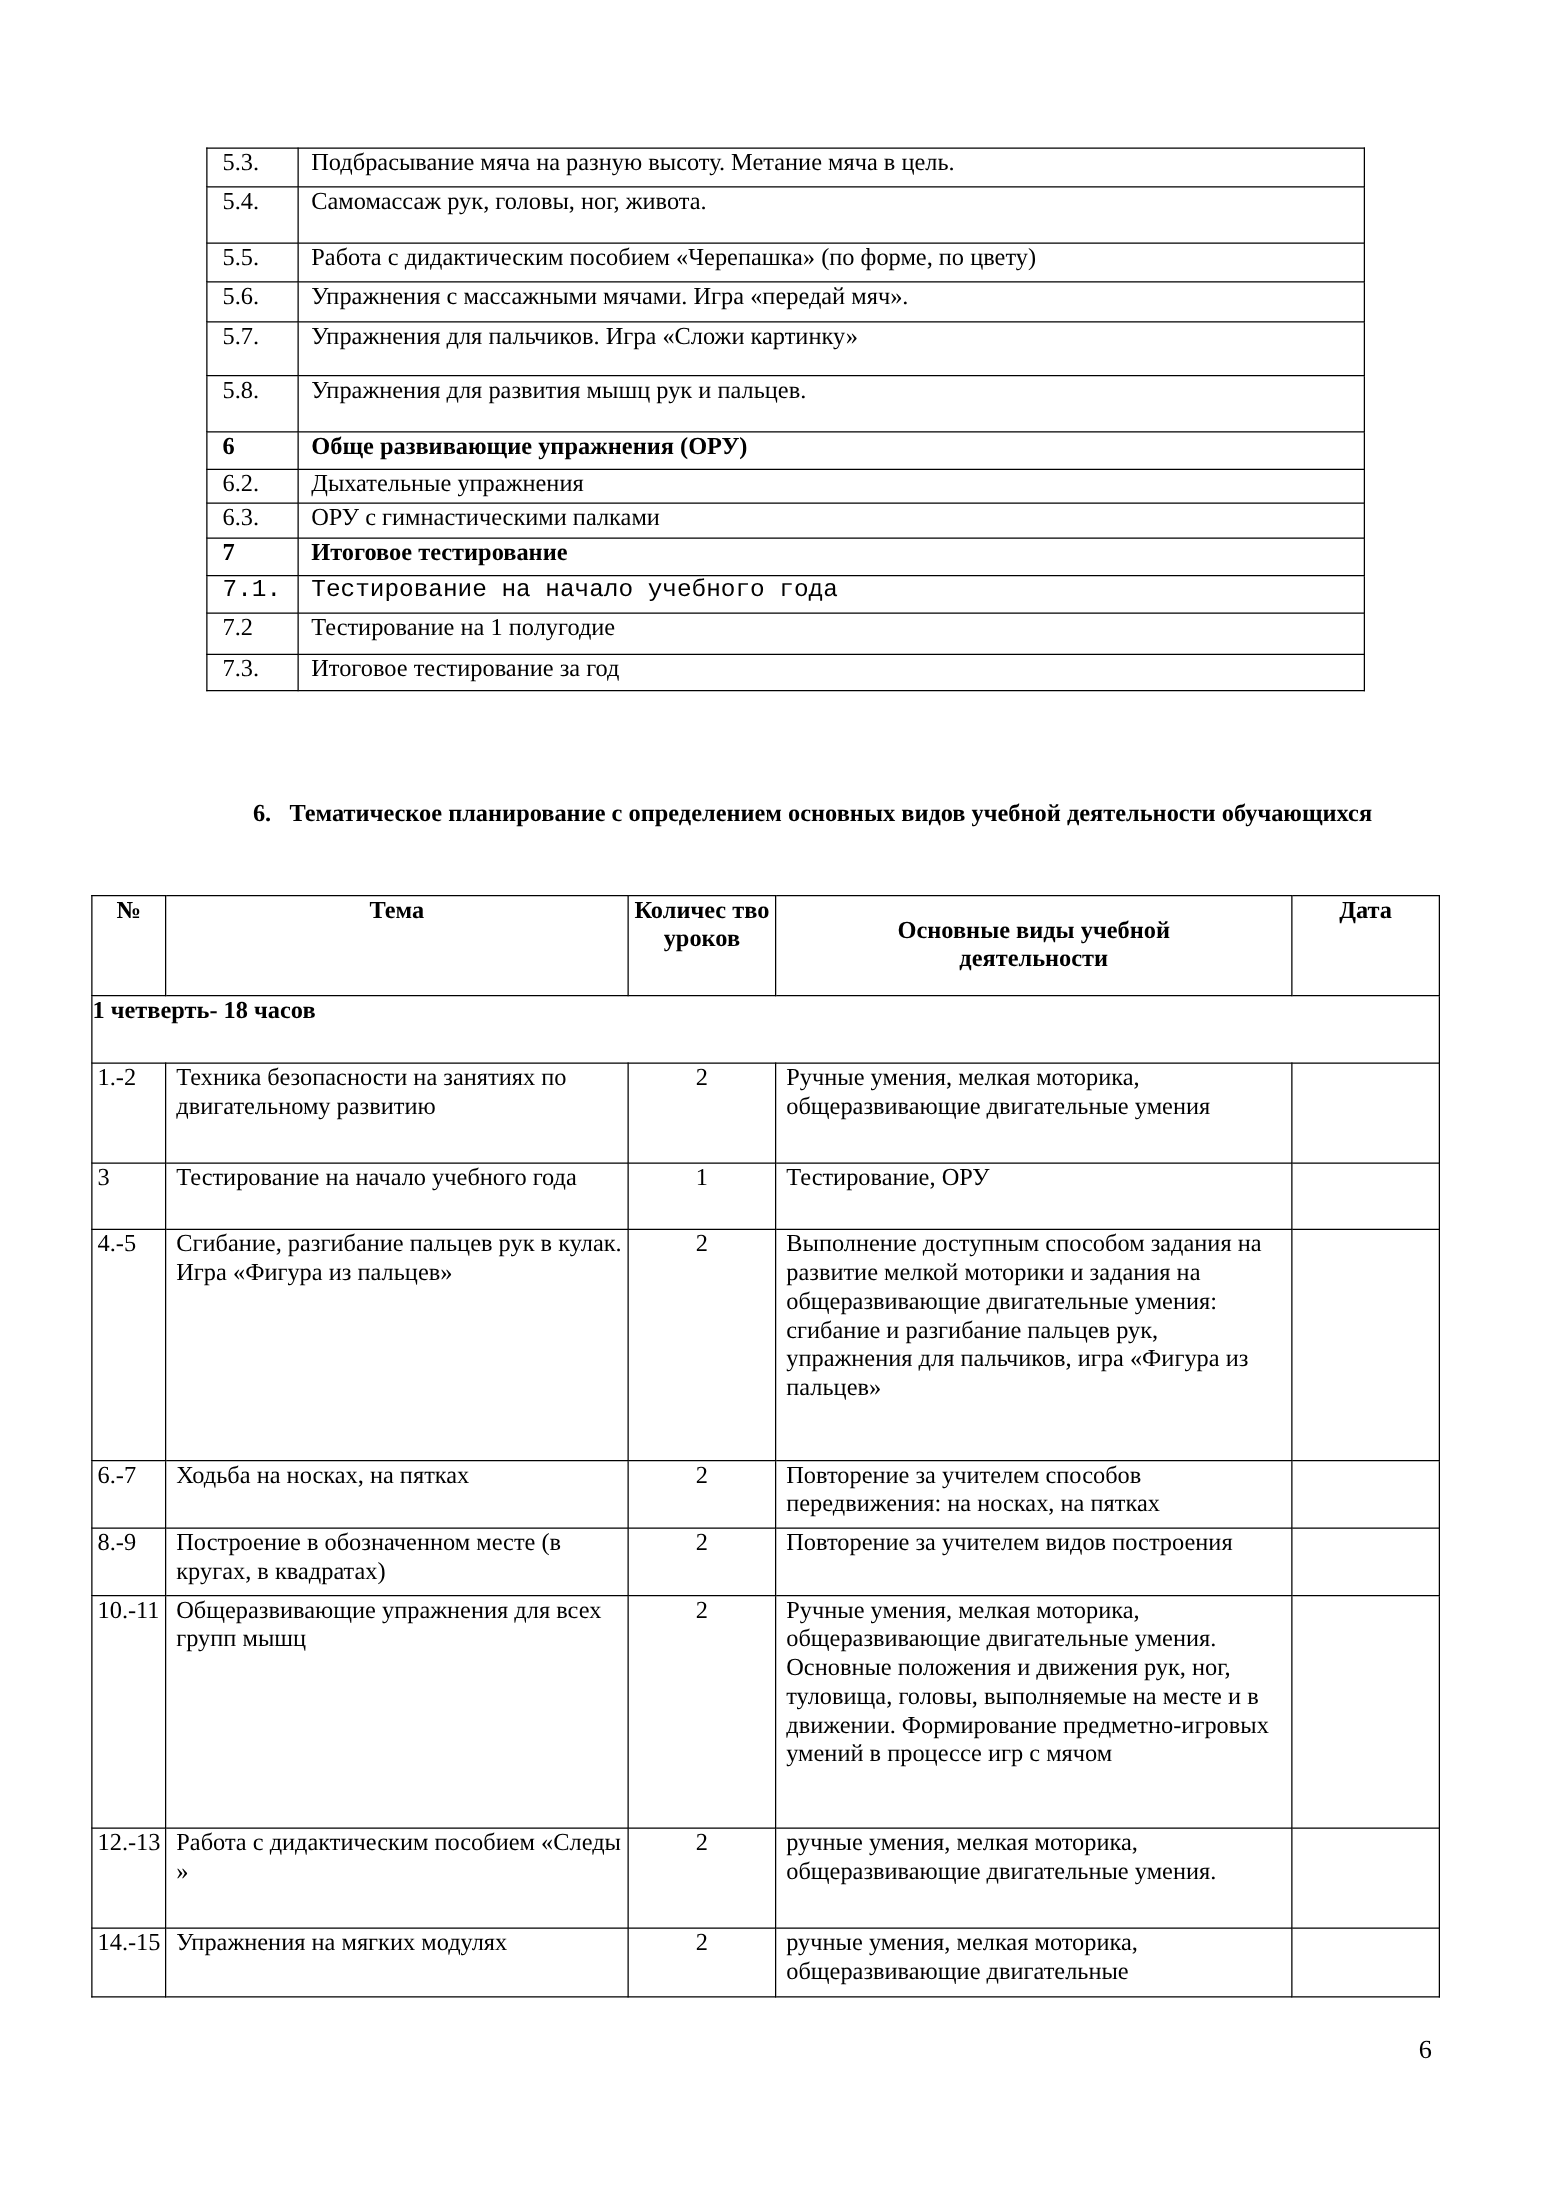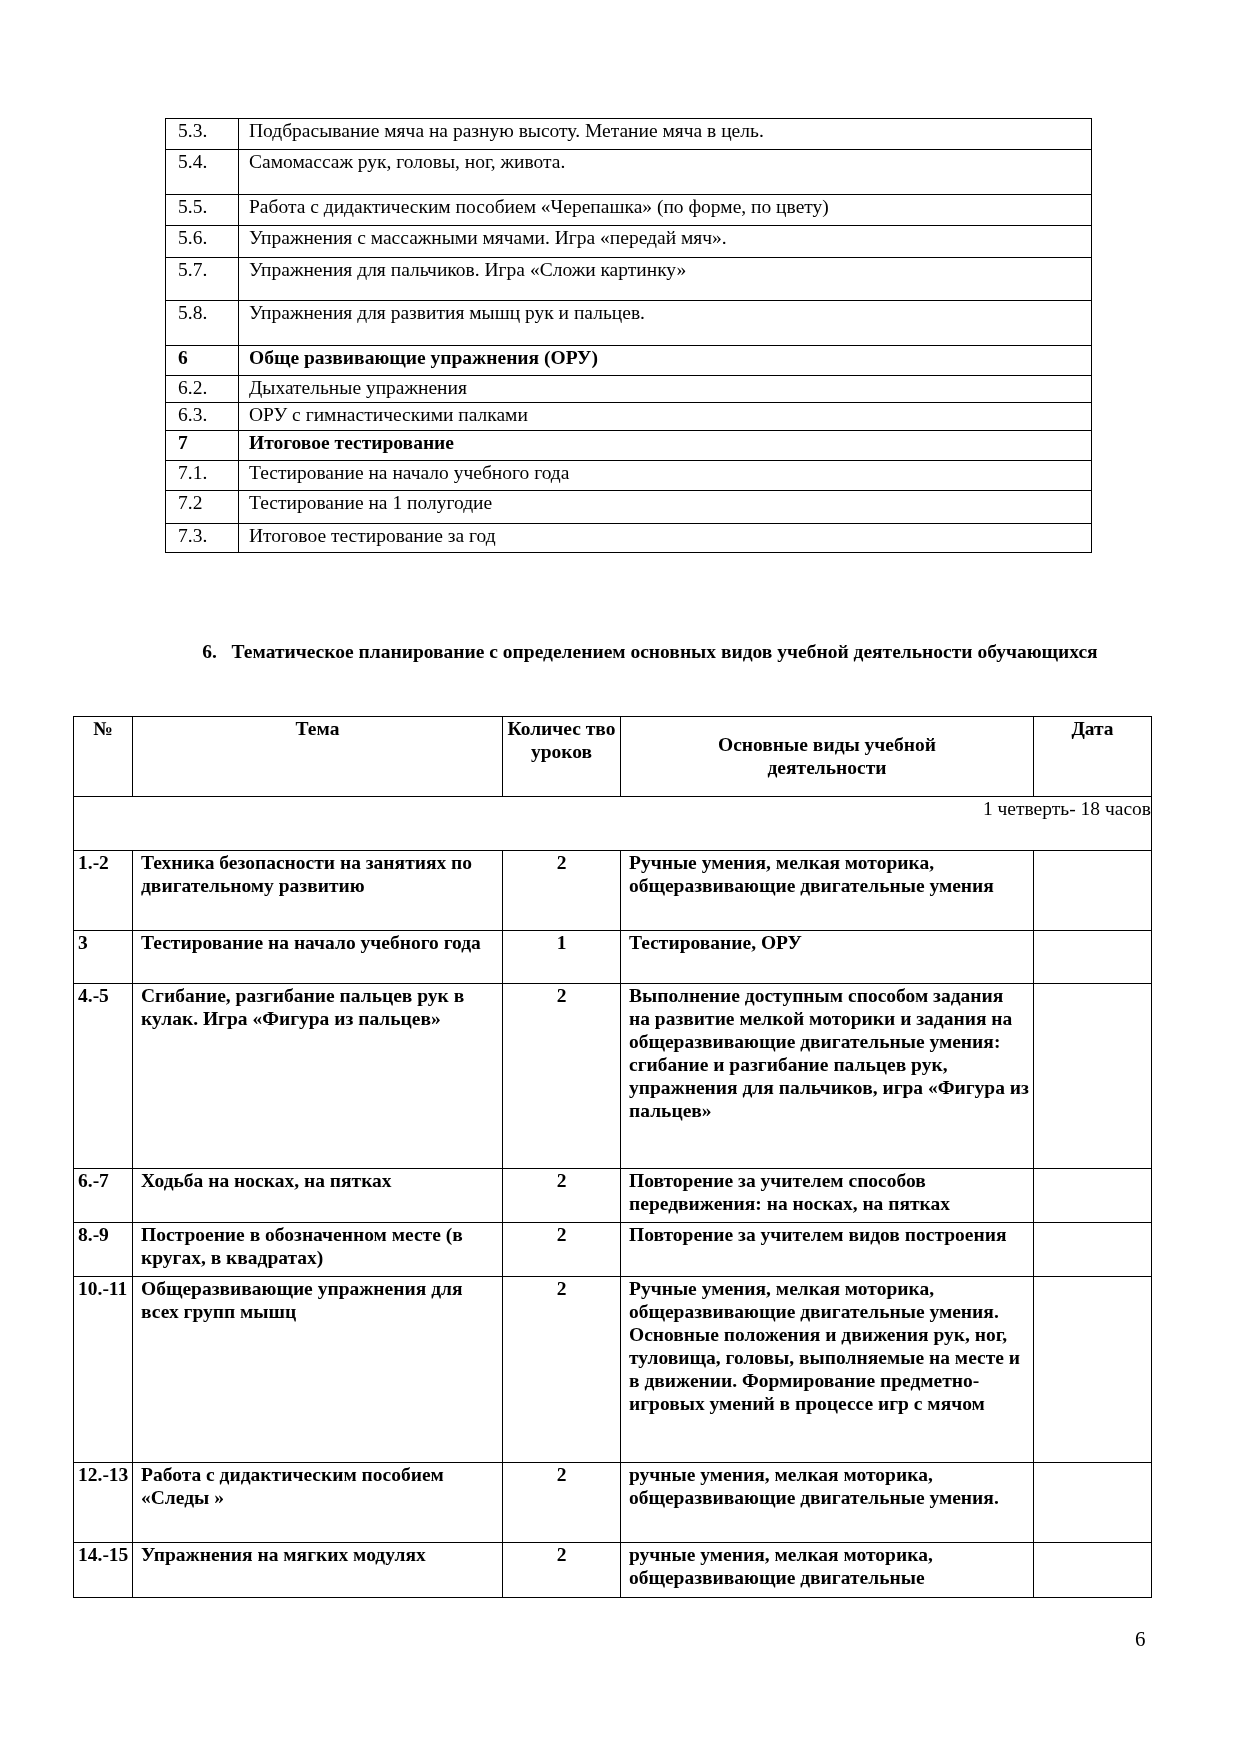--- a/index.html
+++ b/index.html
@@ -15,24 +15,24 @@
   #t1 td.topic { }
   #t1 tr.bold td { font-weight:bold; }
 
   
   .heading { position:absolute; left:180px; top:640px; width:940px; text-align:center;
              font-weight:bold; font-size:19.5px; line-height:24px; }
 
   
   #t2 { left:73px; top:716px; width:1078px; }
   #t2 th { font-weight:bold; text-align:center; padding:0 4px; }
-  #t2 td { padding:0 4px 0 8px;font-weight:bold; }
+  #t2 td { padding:0 4px 0 8px; }
   #t2 td.c-num { padding-left:4px; }
   #t2 td.c-count { text-align:center; padding:0; }
-  #t2 tr.quarter td { text-align:right; font-weight:normal; padding:0; }
+  #t2 tr.quarter td { text-align:left; font-weight:bold; padding:0; }
 
   .page-num { position:absolute; left:1135px; top:1627px; font-size:21px; }
 </style>
 </head>
 <body>
 
 <div class="page">
 
   <table id="t1">
     <tbody id="t1-body">
@@ -69,21 +69,21 @@
           <td class="topic">Дыхательные упражнения</td>
         </tr>
         <tr style="height: 28px;">
           <td class="num">6.3.</td>
           <td class="topic">ОРУ с гимнастическими палками</td>
         </tr>
         <tr class="bold" style="height: 30px;">
           <td class="num">7</td>
           <td class="topic">Итоговое  тестирование</td>
         </tr>
-        <tr style="height: 30px;">
+        <tr style="height: 30px; font-family: Liberation Mono, monospace;">
           <td class="num">7.1.</td>
           <td class="topic">Тестирование на начало учебного года</td>
         </tr>
         <tr style="height: 33px;">
           <td class="num">7.2</td>
           <td class="topic">Тестирование на 1 полугодие</td>
         </tr>
         <tr style="height: 29px;">
           <td class="num">7.3.</td>
           <td class="topic">Итоговое тестирование за год</td>

